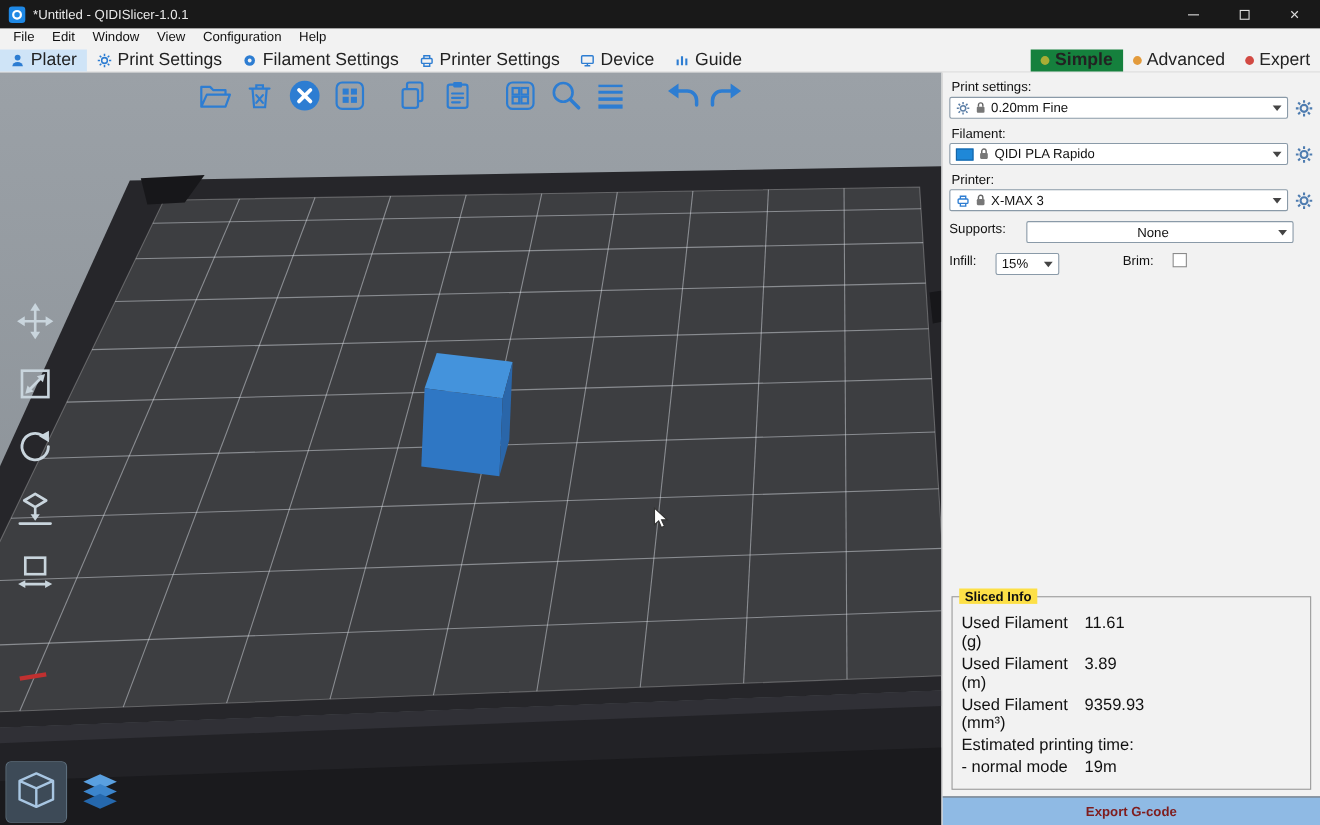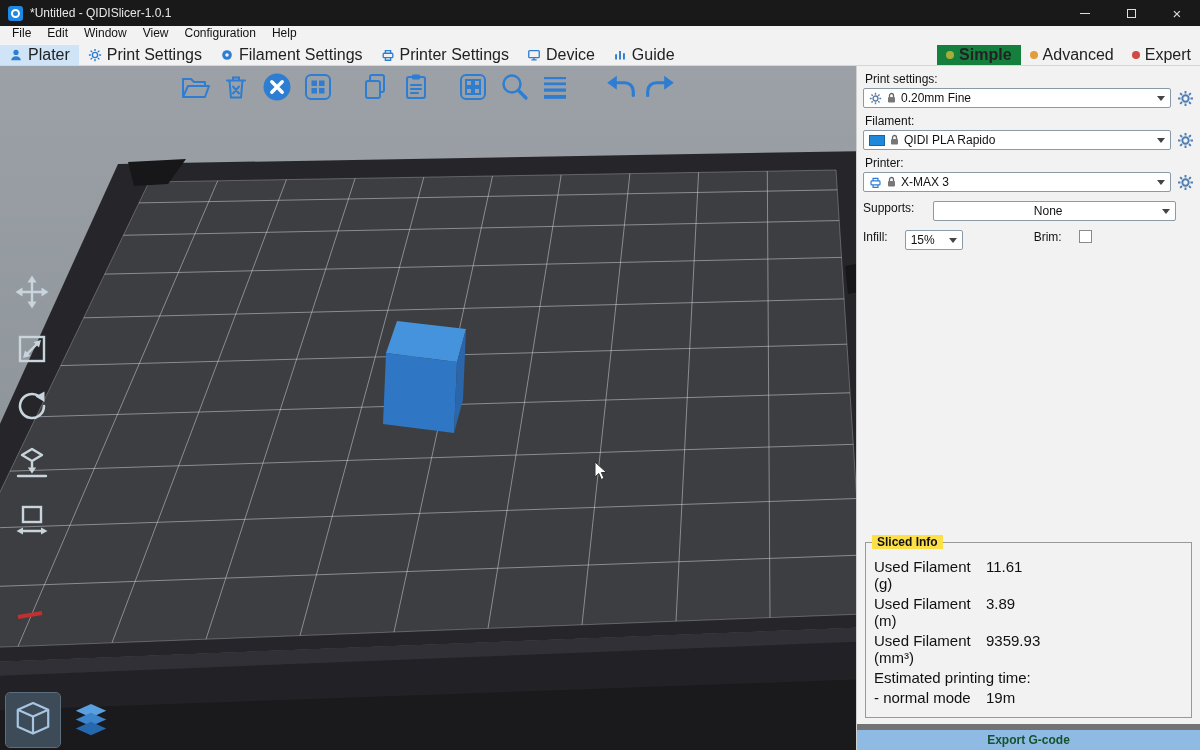--- a/index.html
+++ b/index.html
@@ -69,22 +69,22 @@
   .checkbox { width:13px; height:13px; background:#fff; border:1px solid #8a8a8a; }
   .swatch { width:16px; height:11px; background:#1f88d8; border:1px solid #1565a8; flex:0 0 auto; }
 
   .sliced { position:absolute; left:8px; right:8px; bottom:32px; border:1px solid #999;
             padding:12px 8px 8px 8px; }
   .sliced-title { position:absolute; top:-8px; left:6px; background:#fde047; padding:0 5px; font-weight:bold; }
   .si-row { display:flex; margin:3px 0; font-size:15px; }
   .si-label { width:112px; flex:0 0 auto; }
 
   .export-btn { position:absolute; left:0; right:0; bottom:0; height:26px; background:#8fbae4;
-                border-top:6px solid #737373; display:flex; align-items:center; justify-content:center;
-                font-weight:bold; color:#14532d; }
+                border-top:1px solid #737373; display:flex; align-items:center; justify-content:center;
+                font-weight:bold; color:#7f1d1d; }
 </style>
 </head>
 <body>
 
 <div class="titlebar">
   <div class="app-icon"></div>
   <span>*Untitled - QIDISlicer-1.0.1</span>
   <div class="win-btns">
     <div class="win-btn">
         <span class="min-glyph"></span>
@@ -415,21 +415,21 @@
       <span class="arrow-down" style="margin-left:0;"></span>
     </div>
   </div>
 
   <div class="inline-row">
     <span>Infill:</span>
     <div class="combo small">
       <span class="combo-text">15%</span>
       <span class="arrow-down"></span>
     </div>
-    <span style="margin-left:54px;">Brim:</span>
+    <span style="margin-left:41px;">Brim:</span>
     <span class="checkbox"></span>
   </div>
 
   <div class="sliced">
     <span class="sliced-title">Sliced Info</span>
     <div class="si-row">
       <span class="si-label">Used Filament (g)</span>
       <span class="si-value">11.61</span>
     </div>
     <div class="si-row">

